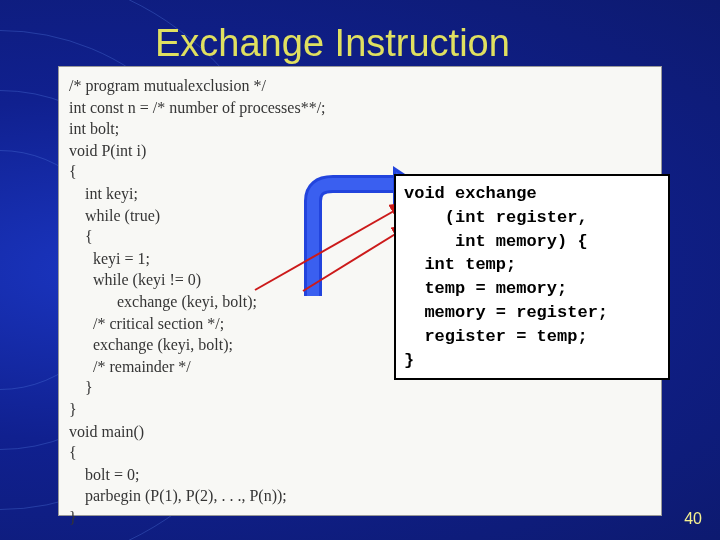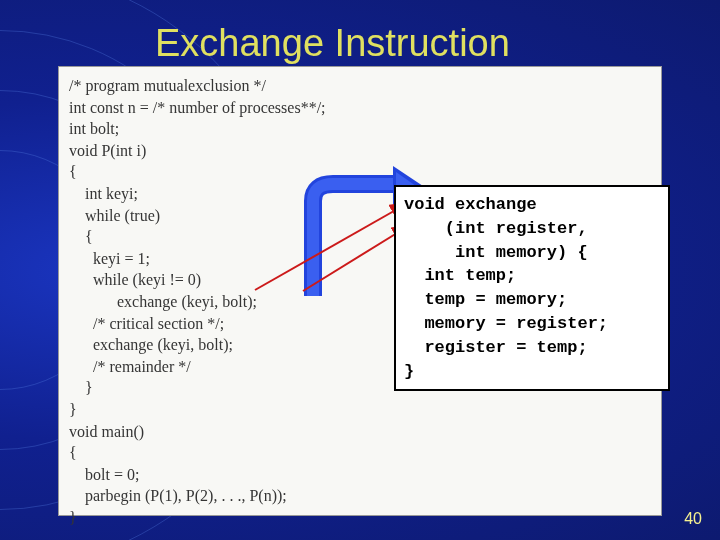--- a/index.html
+++ b/index.html
@@ -48,21 +48,21 @@
     left: 10px;
     font-family: Liberation Serif, serif;
     font-size: 16px;
     line-height: 1.35;
     color: #353535;
     white-space: pre;
   }
 
   .callout {
     position: absolute;
-    top: 185px;
+    top: 174px;
     left: 394px;
     width: 276px;
     background: #ffffff;
     border: 2px solid #000;
     padding: 6px 6px 6px 8px;
     font-family: "Courier New", Courier, monospace;
     font-size: 17px;
     font-weight: bold;
     line-height: 1.4;
     color: #000;

